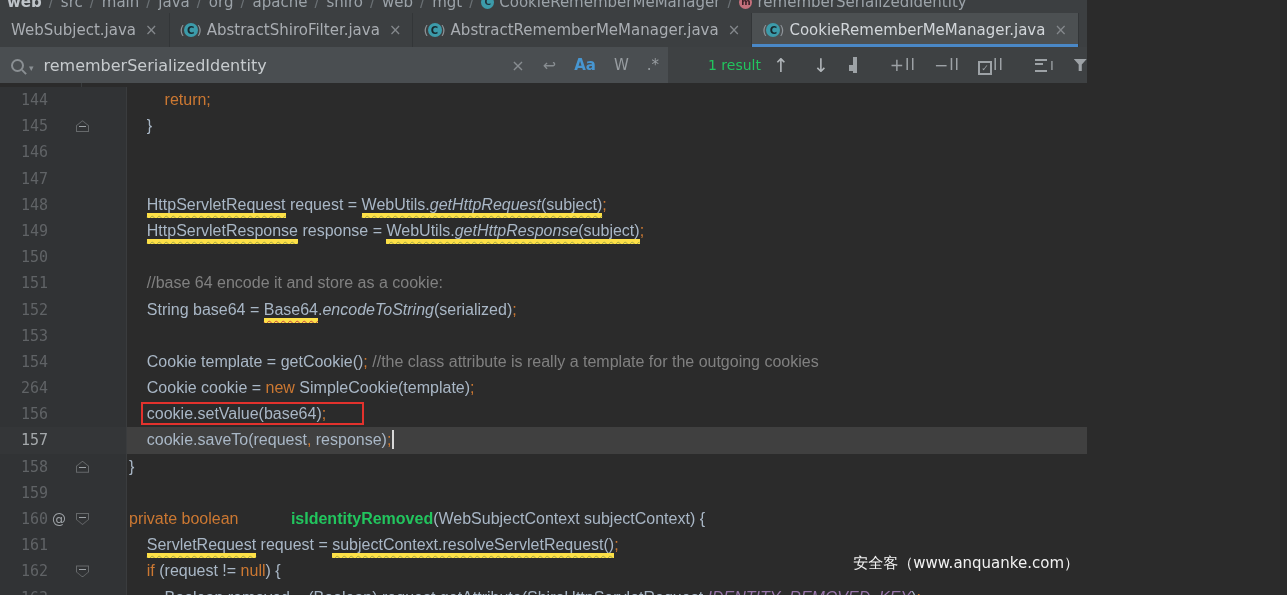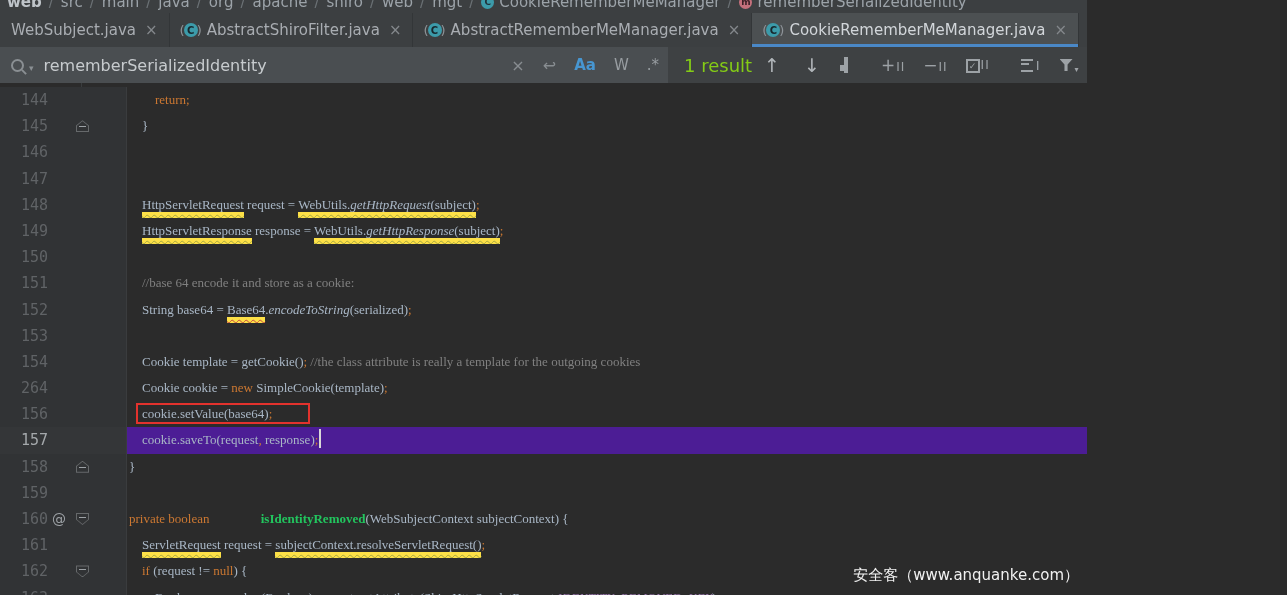--- a/index.html
+++ b/index.html
@@ -36,76 +36,76 @@
   .findbar{height:36px;background:#3E4143;display:flex;align-items:center;position:relative;box-sizing:border-box;}
   .findfield{width:668px;height:36px;background:#4A4E51;display:flex;align-items:center;flex:none;position:relative;}
   .mag{width:9px;height:9px;border:2px solid #8A8F93;border-radius:50%;position:relative;margin-left:11px;flex:none;}
   .mag::after{content:'';position:absolute;width:6px;height:2px;background:#8A8F93;transform:rotate(45deg);left:8px;top:10px;}
   .magcaret{color:#8A8F93;font-size:9px;margin-left:5px;margin-top:6px;}
   .query{font-size:16px;color:#C7CBCE;margin-left:10px;flex:1;white-space:nowrap;overflow:hidden;}
   .fbtn{color:#888D91;font-size:16px;margin:0 9px;flex:none;}
   .fbtn.aa{color:#4796D1;font-weight:bold;font-size:15px;}
   .fbtn.w{font-size:15px;color:#989DA1;}
   .fbtn.rx{font-size:15px;color:#989DA1;}
-  .resultcount{color:#84cc16;font-size:18px;margin-left:16px;white-space:nowrap;}
+  .resultcount{color:#22c55e;font-size:14px;margin-left:40px;white-space:nowrap;}
   .navarrow{color:#B0B5B9;font-size:19px;margin:0 12px;}
   .sqicon{width:12px;height:12px;border:2px solid #9DA2A6;position:relative;margin:0 12px;}
   .sqicon::after{content:'';position:absolute;right:0;bottom:0;width:6px;height:6px;background:#9DA2A6;}
   .vsep{width:1px;height:22px;background:#53575A;margin:0 6px;}
   .selbtn{color:#9DA2A6;font-size:17px;margin:0 9px;display:inline-flex;align-items:flex-end;}
-  .selbtn .sub{font-size:12px;letter-spacing:1px;margin-left:1px;margin-bottom:1px;}
+  .selbtn .sub{font-size:15px;letter-spacing:1px;margin-left:1px;margin-bottom:1px;}
   .cb{width:10px;height:10px;border:2px solid #9DA2A6;display:inline-block;font-size:9px;line-height:10px;
       text-align:center;color:#9DA2A6;}
   .lines3{display:inline-block;width:12px;height:9px;border-top:2px solid #9DA2A6;border-bottom:2px solid #9DA2A6;position:relative;margin-right:3px;}
   .lines3::after{content:'';position:absolute;left:0;top:2.5px;width:8px;height:2px;background:#9DA2A6;}
   .optbtn{display:inline-flex;align-items:center;margin:0 10px;color:#9DA2A6;font-size:13px;}
   .funnel{width:13px;height:12px;background:#9DA2A6;
           clip-path:polygon(0 0,100% 0,62% 45%,62% 100%,38% 100%,38% 45%,0 0);}
   .fdrop{color:#9DA2A6;font-size:8px;margin-left:2px;margin-top:8px;}
 
   
   .editor{position:relative;height:512px;background:#2B2B2B;overflow:hidden;padding-top:4px;box-sizing:border-box;}
   .foldline{position:absolute;left:81px;top:0;bottom:0;width:1px;background:#3A3D3F;}
   .row{display:flex;height:26.2px;line-height:26.2px;position:relative;}
-  .row.cur{background:#4c1d95;}
+  .row.cur{background:#404040;}
   .gut{width:127px;flex:none;display:flex;background:#313335;border-right:1px solid #3A3C3E;box-sizing:border-box;}
   .row.cur .gut{background:#343638;}
   .gnum{width:48px;text-align:right;color:#606366;font-size:15px;font-family:"DejaVu Sans Mono","Liberation Mono",monospace;}
   .row.cur .gnum{color:#A4A8AB;}
   .gat{width:22px;text-align:center;color:#9DA2A6;font-size:14px;}
   .gfold{flex:1;position:relative;}
   .fold{position:absolute;left:6px;top:7px;width:13px;height:12px;z-index:2;}
   .fold .o,.fold .in{position:absolute;}
   .fold .o{inset:0;background:#66696B;}
   .fold .in{inset:1px;background:#313335;}
   .fold.down .o{clip-path:polygon(0 0,100% 0,100% 55%,50% 100%,0 55%);}
   .fold.down .in{clip-path:polygon(0 0,100% 0,100% 55%,50% 100%,0 55%);}
   .fold.up .o{clip-path:polygon(50% 0,100% 45%,100% 100%,0 100%,0 45%);}
   .fold.up .in{clip-path:polygon(50% 0,100% 45%,100% 100%,0 100%,0 45%);}
   .fold .mn{position:absolute;left:3px;right:3px;height:1px;background:#9CA1A5;z-index:3;}
   .fold.down .mn{top:4px;}
   .fold.up .mn{top:6px;}
   .ltext{flex:1;white-space:pre;overflow:hidden;padding-left:2px;
-         font-family:Liberation Serif, serif;font-size:13px;color:#A9B7C6;}
+         font-family:Liberation Sans, sans-serif;font-size:16px;color:#A9B7C6;}
   .sk{color:#CC7832;}
   .sc{color:#808080;}
   .sm{color:#22c55e;font-weight:bold;margin-left:48px;}
   .sp{color:#CC7832;}
   .si{font-style:italic;}
   .scn{color:#9876AA;font-style:italic;}
   .suy,.suyi,.sur{border-bottom:6px solid #fde047;text-decoration:underline wavy;
                   text-decoration-thickness:1px;text-underline-offset:5px;}
   .suy,.suyi{text-decoration-color:#A5A640;}
   .sur{text-decoration-color:#C24841;}
   .suyi{font-style:italic;}
   .redbox{border:2px solid #E3322D;padding:1px 36px 1px 4px;margin-left:-6px;}
   .caret{display:inline-block;width:2px;height:19px;background:#D8D8D8;vertical-align:-4px;margin-left:1px;}
 
   
-  .wm{position:absolute;right:8px;bottom:10px;color:#F1F1F1;font-size:15px;z-index:5;
+  .wm{position:absolute;right:8px;bottom:22px;color:#F1F1F1;font-size:15px;z-index:5;
       font-family:"DejaVu Sans","Liberation Sans",sans-serif;}
 </style>
 </head>
 <body>
 
 <div id="app">
 
   <div class="crumbs">
     <div class="crumbs-inner" id="crumbs">
         <span class="crumb bold">

